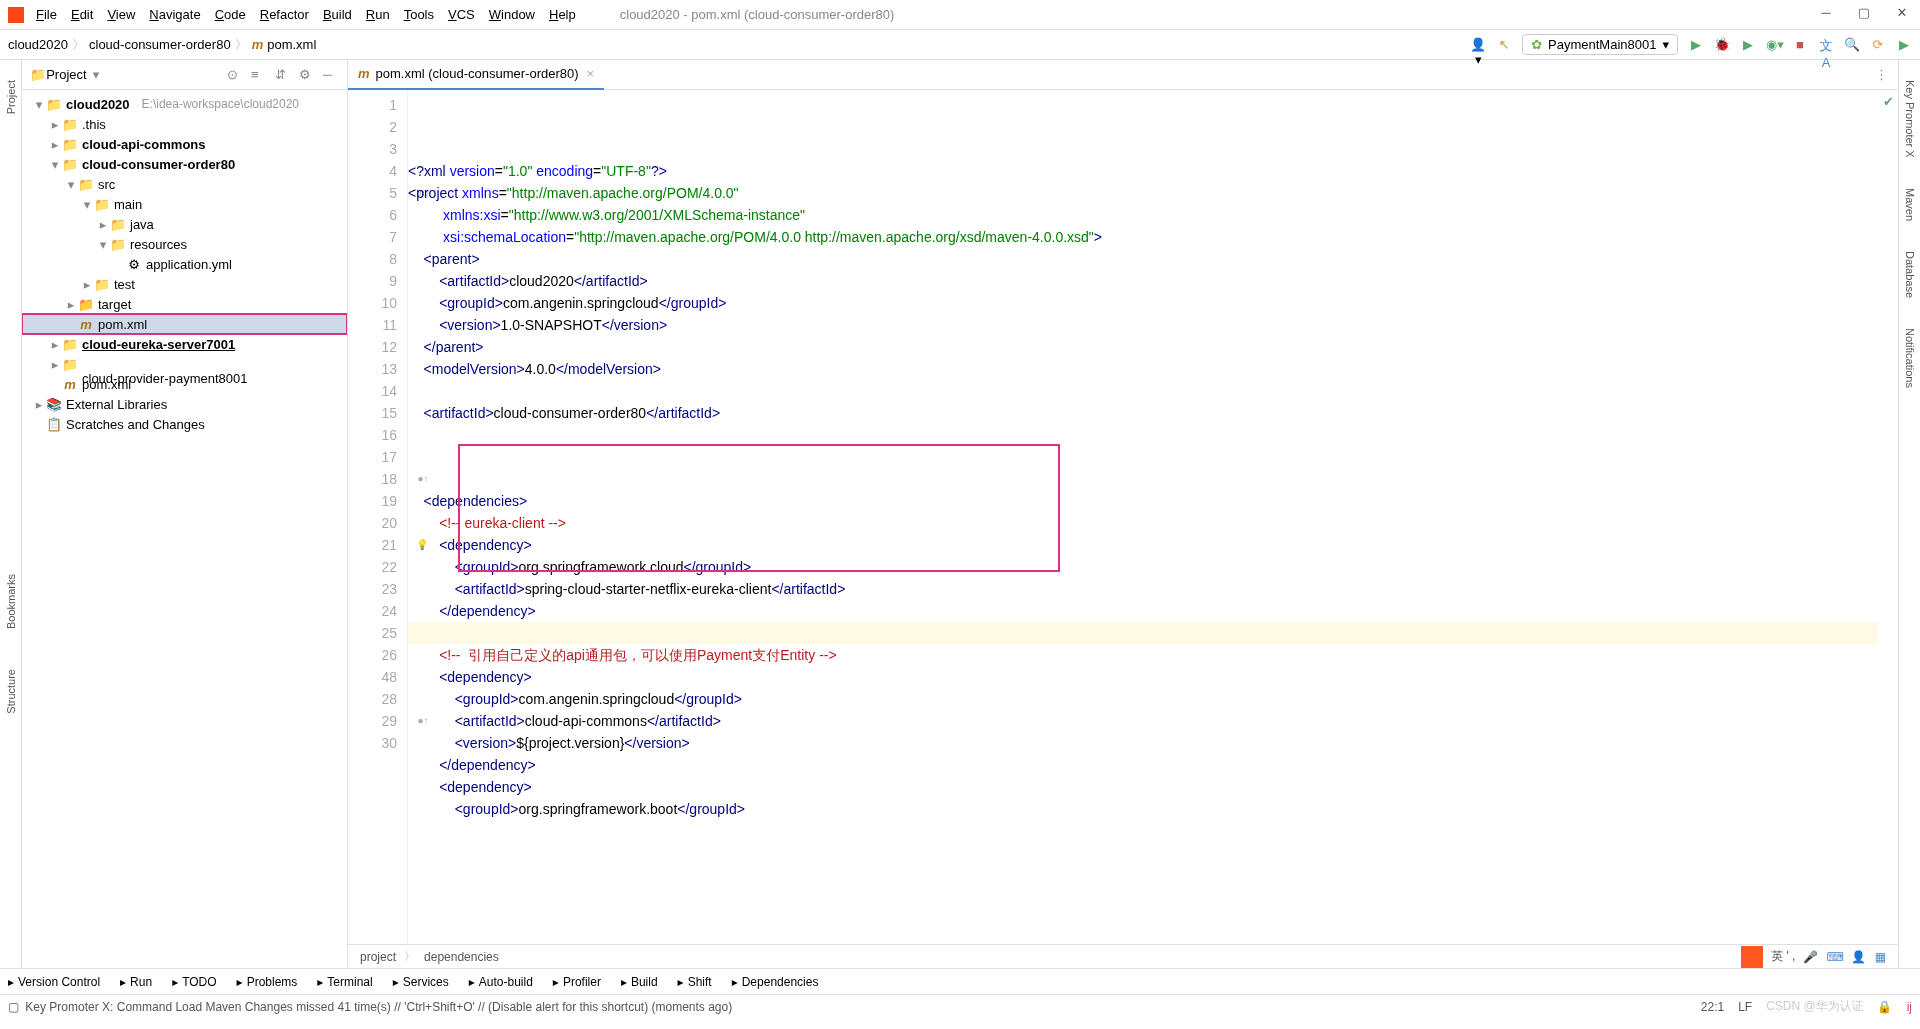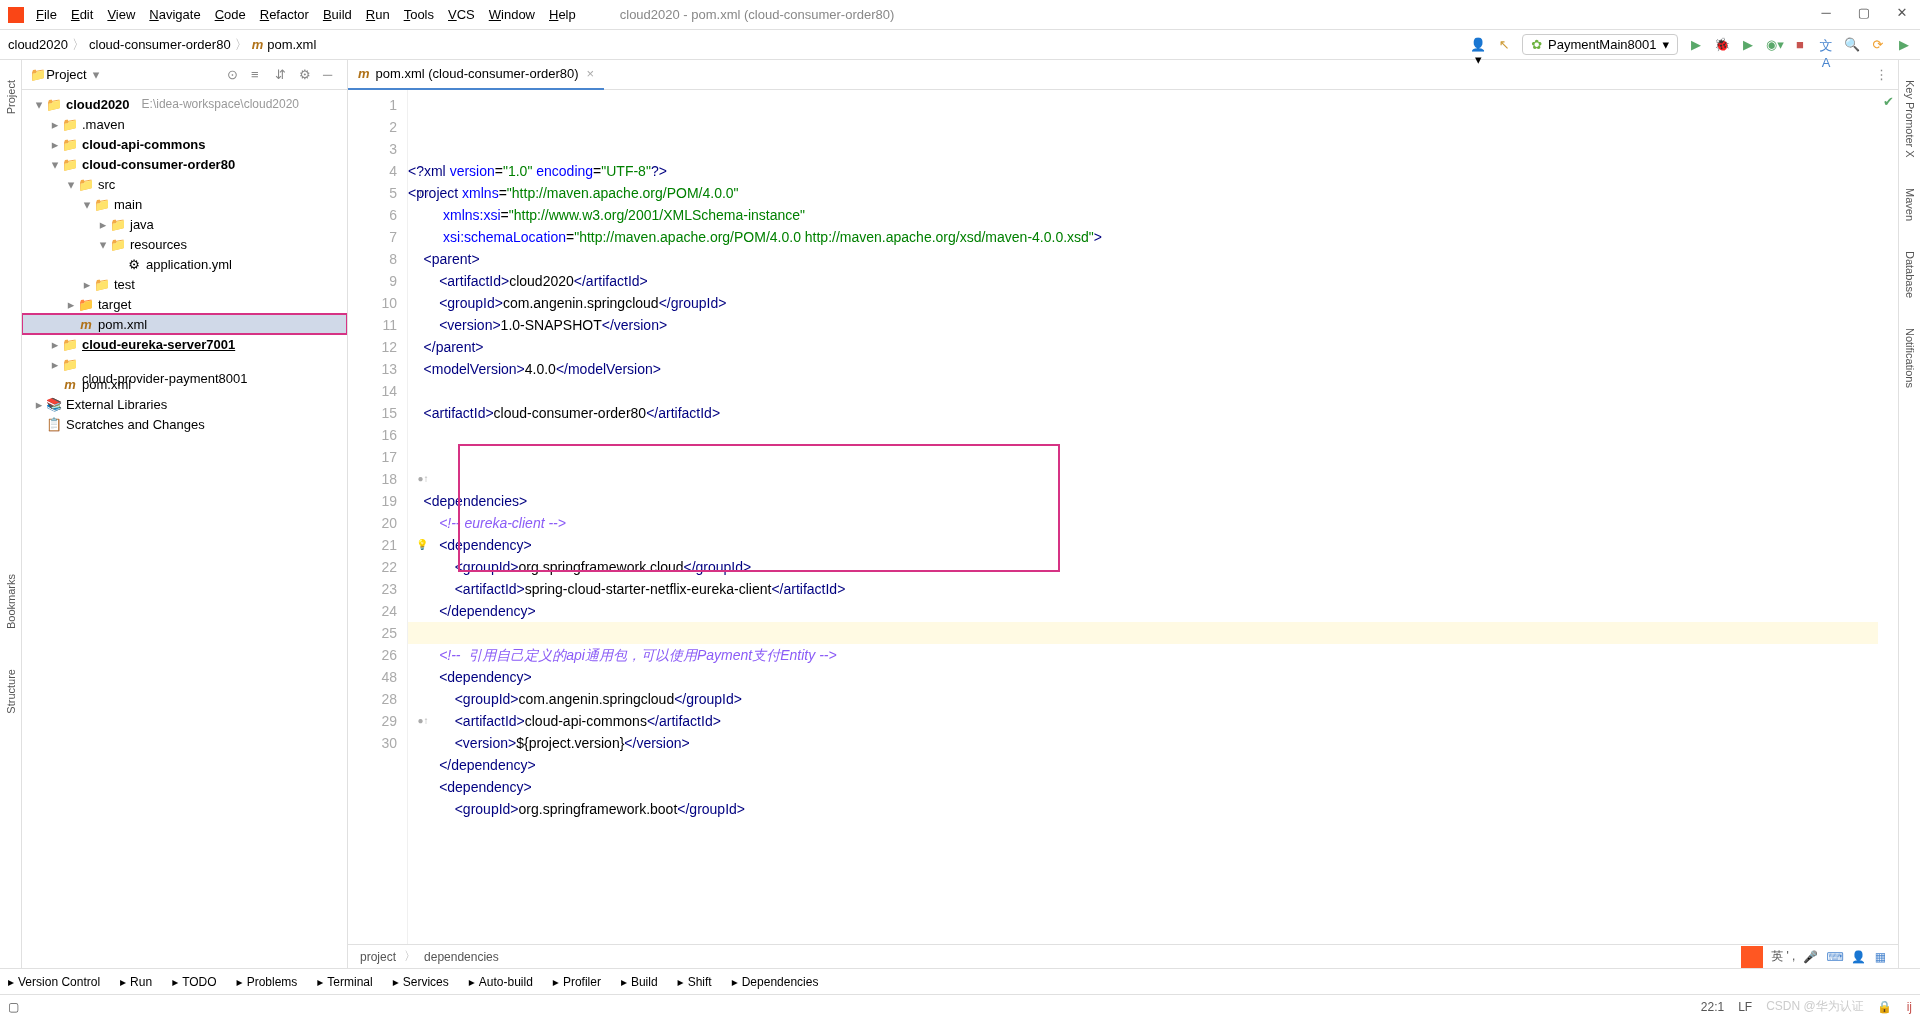--- a/index.html
+++ b/index.html
@@ -52,21 +52,21 @@
     .tab .close { margin-left: 8px; color: #aaa; cursor: pointer; }
     .tabs .ellipsis { margin-left: auto; padding: 0 10px; color: #888; cursor: pointer; }
     
     .editor-body { flex: 1; display: flex; position: relative; overflow: hidden; }
     .gutter { width: 60px; background: #fff; border-right: 1px solid #f0f0f0; text-align: right; padding-right: 10px; color: #aaa; font-family: Consolas, monospace; font-size: 14px; line-height: 22px; padding-top: 4px; position: relative; }
     .gutter-marks { position: absolute; right: -28px; top: 4px; width: 24px; line-height: 22px; text-align: center; font-size: 12px; }
     .code { flex: 1; font-family: Consolas, monospace; font-size: 14px; line-height: 22px; padding-top: 4px; position: relative; white-space: pre; }
     .tag { color: #000080; }
     .attr { color: #0000ff; }
     .str { color: #008000; }
-    .comment { color: #8b5cf6; font-style: italic; }
+    .comment { color: #b91c1c; }
     .highlight-dep { position: absolute; border: 2px solid #d63384; }
     .caret-line { background: #fffae3; }
     .right-markers { width: 20px; position: relative; }
     .right-markers .check { color: #59a869; position: absolute; top: 4px; right: 4px; }
     
     .editor-breadcrumb { height: 24px; border-top: 1px solid #e0e0e0; display: flex; align-items: center; padding: 0 12px; color: #555; font-size: 12px; }
     .editor-breadcrumb .sep { margin: 0 8px; color: #aaa; }
     .editor-breadcrumb .rt { margin-left: auto; display:flex; gap:8px; align-items:center; }
     .editor-breadcrumb .sogou { width:22px; height:22px; background:#ff5722; }
     
@@ -155,21 +155,21 @@
     <div class="tree" id="tree">
         <div class="tree-row" style="padding-left: 10px;">
           <span class="tw">▾</span>
           <span class="ficon">📁</span>
           <span style="font-weight: bold;">cloud2020</span>
           <span class="path">E:\idea-workspace\cloud2020</span>
         </div>
         <div class="tree-row" style="padding-left: 26px;">
           <span class="tw">▸</span>
           <span class="ficon">📁</span>
-          <span>.maven</span>
+          <span>.this</span>
         </div>
         <div class="tree-row" style="padding-left: 26px;">
           <span class="tw">▸</span>
           <span class="ficon">📁</span>
           <span style="font-weight: bold;">cloud-api-commons</span>
         </div>
         <div class="tree-row" style="padding-left: 26px;">
           <span class="tw">▾</span>
           <span class="ficon">📁</span>
           <span style="font-weight: bold;">cloud-consumer-order80</span>
@@ -388,19 +388,20 @@
       <span>Shift</span>
     </div>
     <div class="tool">
       <span>▸</span>
       <span>Dependencies</span>
     </div>
   </div>
 
 <div class="statusbar">
   <span>▢</span>
+  <span style="margin-left:6px">Key Promoter X: Command Load Maven Changes missed 41 time(s) // 'Ctrl+Shift+O' // (Disable alert for this shortcut) (moments ago)</span>
   <div class="spacer"></div>
   <span class="sitem">22:1</span>
   <span class="sitem">LF</span>
   <span class="sitem" style="color:#ccc">CSDN @华为认证</span>
   <span class="sitem">🔒</span>
   <span class="sitem" style="color:#c75450">ij</span>
 </div>
 
 </body></html>

